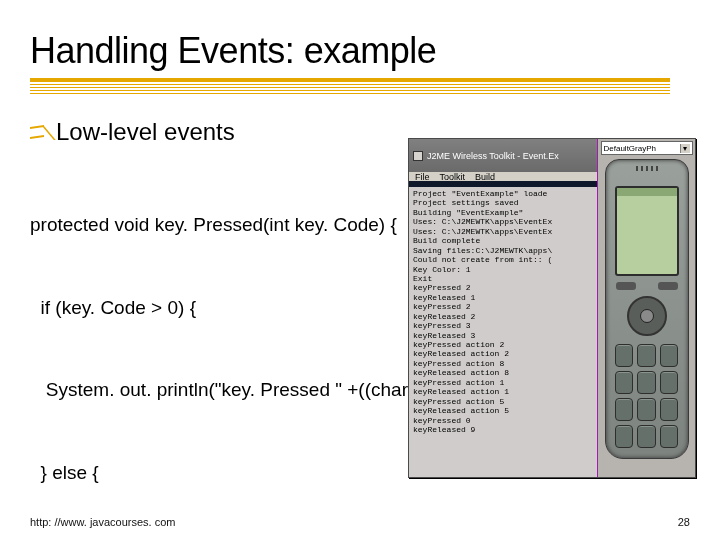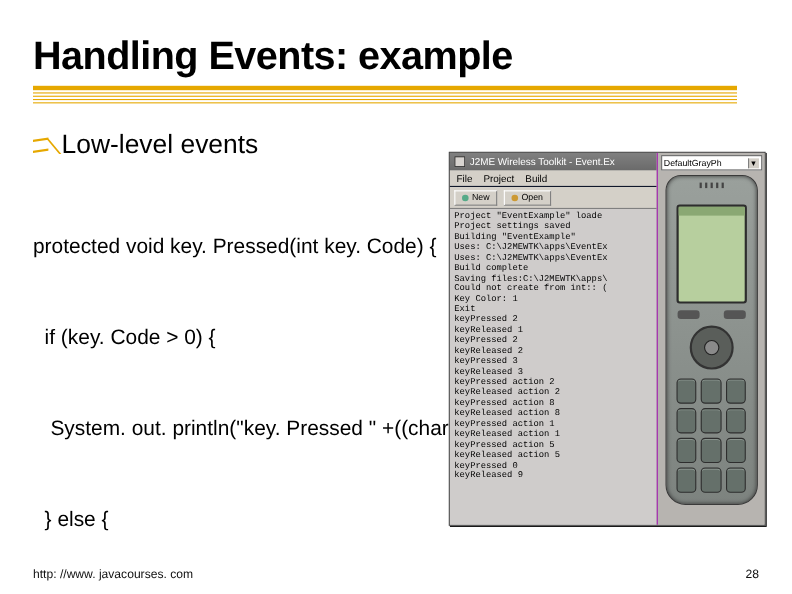--- a/index.html
+++ b/index.html
@@ -12,21 +12,21 @@
     overflow: hidden;
   }
   .slide {
     width: 100%;
     height: 100%;
     position: relative;
     padding: 20px 30px 0 30px;
   }
   .title {
     font-size: 36px;
-    font-weight: 700;
+    font-weight: 400;
     color: #000;
     font-family: "Arial Black", Arial, sans-serif;
     letter-spacing: -0.5px;
     margin-top: 10px;
   }
   .underline-wrap {
     margin-top: 6px;
     width: 640px;
   }
   .underline-wrap .thick { height: 4px; background: #e6a800; margin-bottom: 2px; }
@@ -98,21 +98,21 @@
     font-size: 10px;
     color: #000;
   }
   .emu-left {
     flex: 1 1 auto;
     display: flex;
     flex-direction: column;
     min-width: 0;
   }
   .emu-titlebar {
-    height: 16px;
+    height: 33px;
     background: linear-gradient(#808080,#6a6a6a);
     color: #fff;
     display: flex;
     align-items: center;
     padding: 0 4px;
     font-size: 9px;
     gap: 4px;
   }
   .emu-titlebar .tb-icon {
     width: 10px; height: 10px;
@@ -120,21 +120,21 @@
     border: 1px solid #333;
   }
   .emu-menubar {
     height: 15px;
     background: #d4d0c8;
     display: flex;
     gap: 10px;
     padding: 0 6px;
     align-items: center;
     font-size: 9px;
-    border-bottom: 1px solid #0f172a;
+    border-bottom: 6px solid #0f172a;
   }
   .emu-toolbar {
     height: 20px;
     background: #d4d0c8;
     display: flex;
     align-items: center;
     gap: 6px;
     padding: 0 4px;
     border-bottom: 1px solid #808080;
   }
@@ -288,32 +288,22 @@
   </div>
 
   <div class="emu">
     <div class="emu-left">
       <div class="emu-titlebar">
         <span class="tb-icon"></span>
         <span>J2ME Wireless Toolkit - Event.Ex</span>
       </div>
       <div class="emu-menubar">
         <span>File</span>
-        <span>Project</span>
+        <span>Toolkit</span>
         <span>Build</span>
-      </div>
-      <div class="emu-toolbar">
-        <span class="tbtn">
-            <span class="dot" style="background:#5a8"></span>
-            <span>New</span>
-          </span>
-        <span class="tbtn">
-            <span class="dot" style="background:#c93"></span>
-            <span>Open</span>
-          </span>
       </div>
       <div class="console" id="console">Project "EventExample" loade
 Project settings saved
 Building "EventExample"
 Uses: C:\J2MEWTK\apps\EventEx
 Uses: C:\J2MEWTK\apps\EventEx
 Build complete
 Saving files:C:\J2MEWTK\apps\
 Could not create from int:: (
 Key Color: 1

